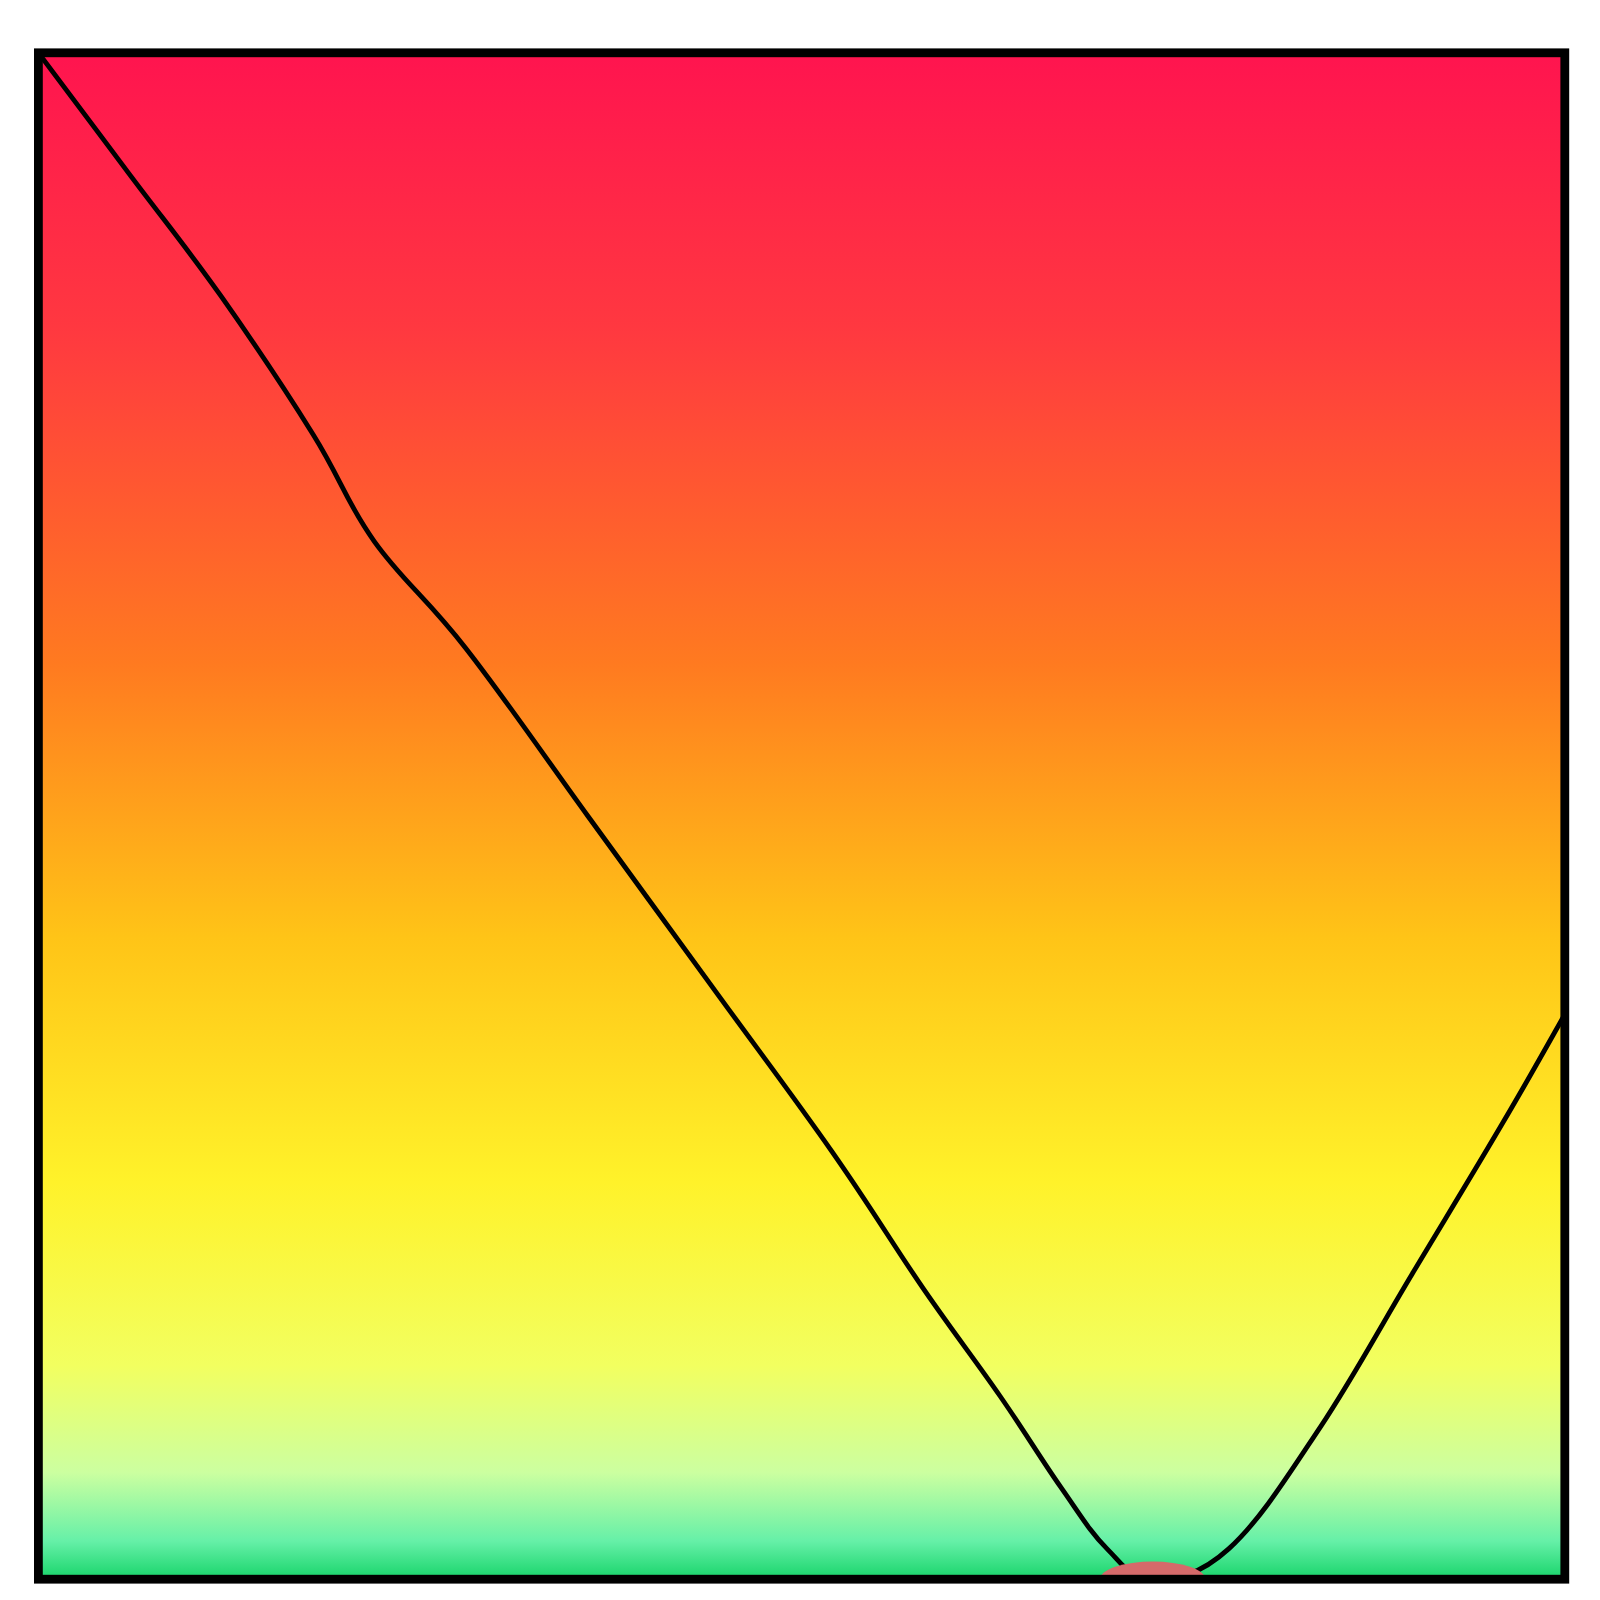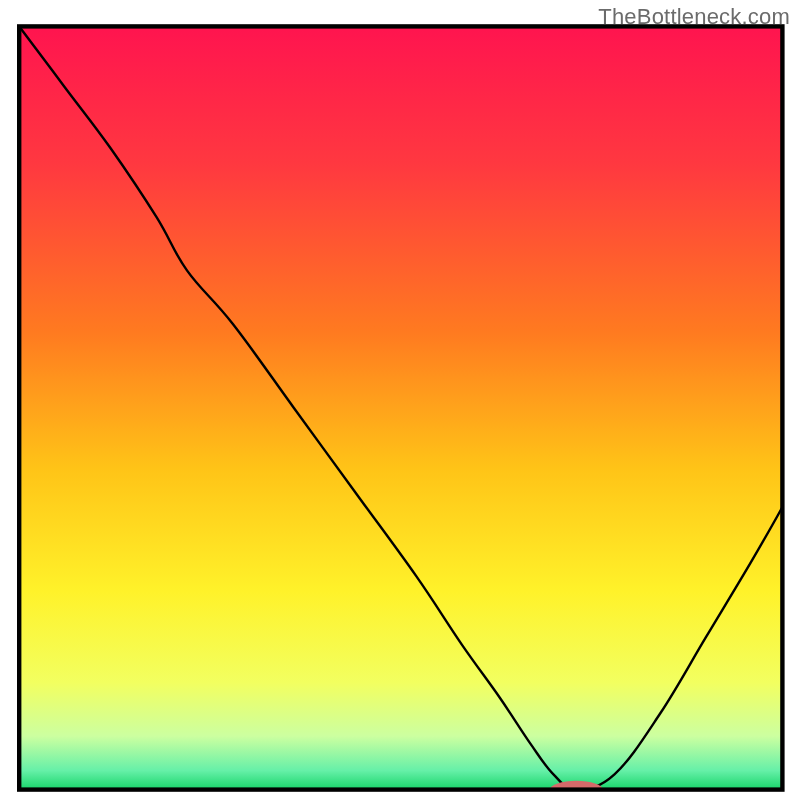--- a/index.html
+++ b/index.html
@@ -29,21 +29,20 @@
     position: absolute;
     left: 0;
     top: 0;
     z-index: 1;
   }
 </style>
 </head>
 <body>
 <div class="wrap">
 
-  <div class="watermark">TheBottleneck.com</div>
 
   <svg class="chart" width="800" height="800" viewBox="0 0 100 100" preserveAspectRatio="none">
     <defs>
       <linearGradient id="bg-grad" x1="0" y1="0" x2="0" y2="1">
           <stop offset="0.00%" stop-color="#ff144f"></stop>
           <stop offset="18.00%" stop-color="#ff3840"></stop>
           <stop offset="40.00%" stop-color="#ff7a20"></stop>
           <stop offset="58.00%" stop-color="#ffc417"></stop>
           <stop offset="74.00%" stop-color="#fff22a"></stop>
           <stop offset="86.00%" stop-color="#f2ff60"></stop>

